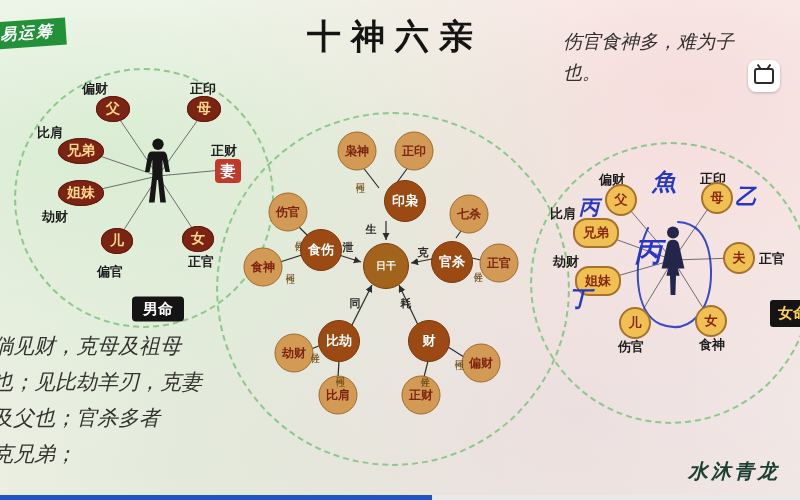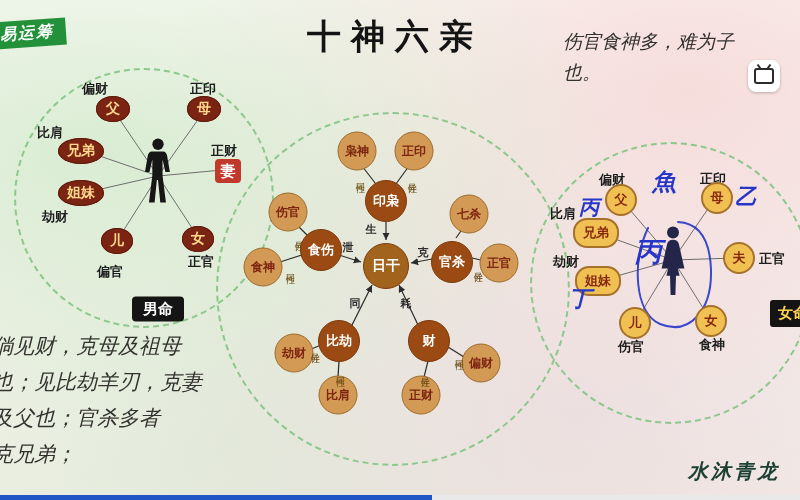--- a/index.html
+++ b/index.html
@@ -25,21 +25,21 @@
   .kin-oval{background:#7c2413;color:#ffd98c;border-radius:50%;display:flex;align-items:center;justify-content:center;
     font-weight:700;font-size:14px;box-shadow:inset 0 0 0 1px #5e1a0c}
   .wife-box{background:#c0392b;color:#fff;border-radius:4px;display:flex;align-items:center;justify-content:center;font-weight:700;font-size:15px}
   .god-label{font-size:13px;font-weight:700;color:#1d1d1d;white-space:nowrap}
   .black-badge{background:#141414;color:#fff;font-size:15px;font-weight:700;padding:3px 11px;border-radius:4px;white-space:nowrap}
   .female-badge{background:#141414;color:#ffd34d;font-size:15px;font-weight:700;padding:4px 8px;border-radius:3px;white-space:nowrap}
   .tan-node{width:37px;height:37px;border-radius:50%;background:#d29a55;border:1px solid #9c6b2c;color:#7c2410;
     font-weight:700;font-size:12px;display:flex;align-items:center;justify-content:center}
   .brown-node{width:40px;height:40px;border-radius:50%;background:#9a4a12;color:#fff;font-weight:700;font-size:13px;
     display:flex;align-items:center;justify-content:center;border:1px solid #7c3a0c}
-  .daygan{width:44px;height:44px;background:#a2641c;font-size:14px}
+  .daygan{width:44px;height:44px;background:#a2641c;font-size:10px}
   .polarity{writing-mode:vertical-rl;font-size:9px;color:#6b4a12;letter-spacing:1px;line-height:1;white-space:nowrap}
   .relation{font-size:11px;font-weight:700;color:#2c2c2c}
   .yellow-node{background:#f0c052;border:2px solid #a6712b;color:#86280f;border-radius:50%;display:flex;
     align-items:center;justify-content:center;font-weight:700;font-size:13px}
   .ink{position:absolute;transform:translate(-50%,-50%);color:#2636c8;font-weight:700;font-style:italic;white-space:nowrap}
   .overlay-btn{position:absolute;left:748px;top:60px;width:32px;height:32px;background:#fff;border-radius:8px;
     box-shadow:0 1px 3px rgba(0,0,0,.25);display:flex;align-items:center;justify-content:center;cursor:pointer}
   .tv-icon{width:16px;height:12px;border:2px solid #2b2b2b;border-radius:3px;position:relative}
   .tv-icon:before{content:"";position:absolute;left:2px;top:-6px;width:2px;height:5px;background:#2b2b2b;transform:rotate(-35deg)}
   .tv-icon:after{content:"";position:absolute;right:2px;top:-6px;width:2px;height:5px;background:#2b2b2b;transform:rotate(35deg)}
@@ -142,21 +142,21 @@
     <div class="abs kin-oval" style="left:198px;top:239px;width:32px;height:26px">女</div>
     <div class="abs god-label" style="left:201px;top:262px">正官</div>
     <div class="abs black-badge" style="left:158px;top:309px">男命</div>
   </div>
 
   <div class="node-layer">
     <div class="abs tan-node" style="left:357px;top:151px">枭神</div>
     <div class="abs polarity" style="left:360px;top:177px">同性</div>
     <div class="abs tan-node" style="left:414px;top:151px">正印</div>
     <div class="abs polarity" style="left:412px;top:177px">异性</div>
-    <div class="abs brown-node" style="left:386px;top:201px">印枭</div>
+    <div class="abs brown-node" style="left:405px;top:201px">印枭</div>
     <div class="abs relation" style="left:371px;top:229px">生</div>
 
     <div class="abs tan-node" style="left:288px;top:212px">伤官</div>
     <div class="abs polarity" style="left:299px;top:235px">异性</div>
     <div class="abs tan-node" style="left:263px;top:267px">食神</div>
     <div class="abs polarity" style="left:290px;top:268px">同性</div>
     <div class="abs brown-node" style="left:321px;top:250px">食伤</div>
     <div class="abs relation" style="left:348px;top:247px">泄</div>
 
     <div class="abs tan-node" style="left:469px;top:214px">七杀</div>

